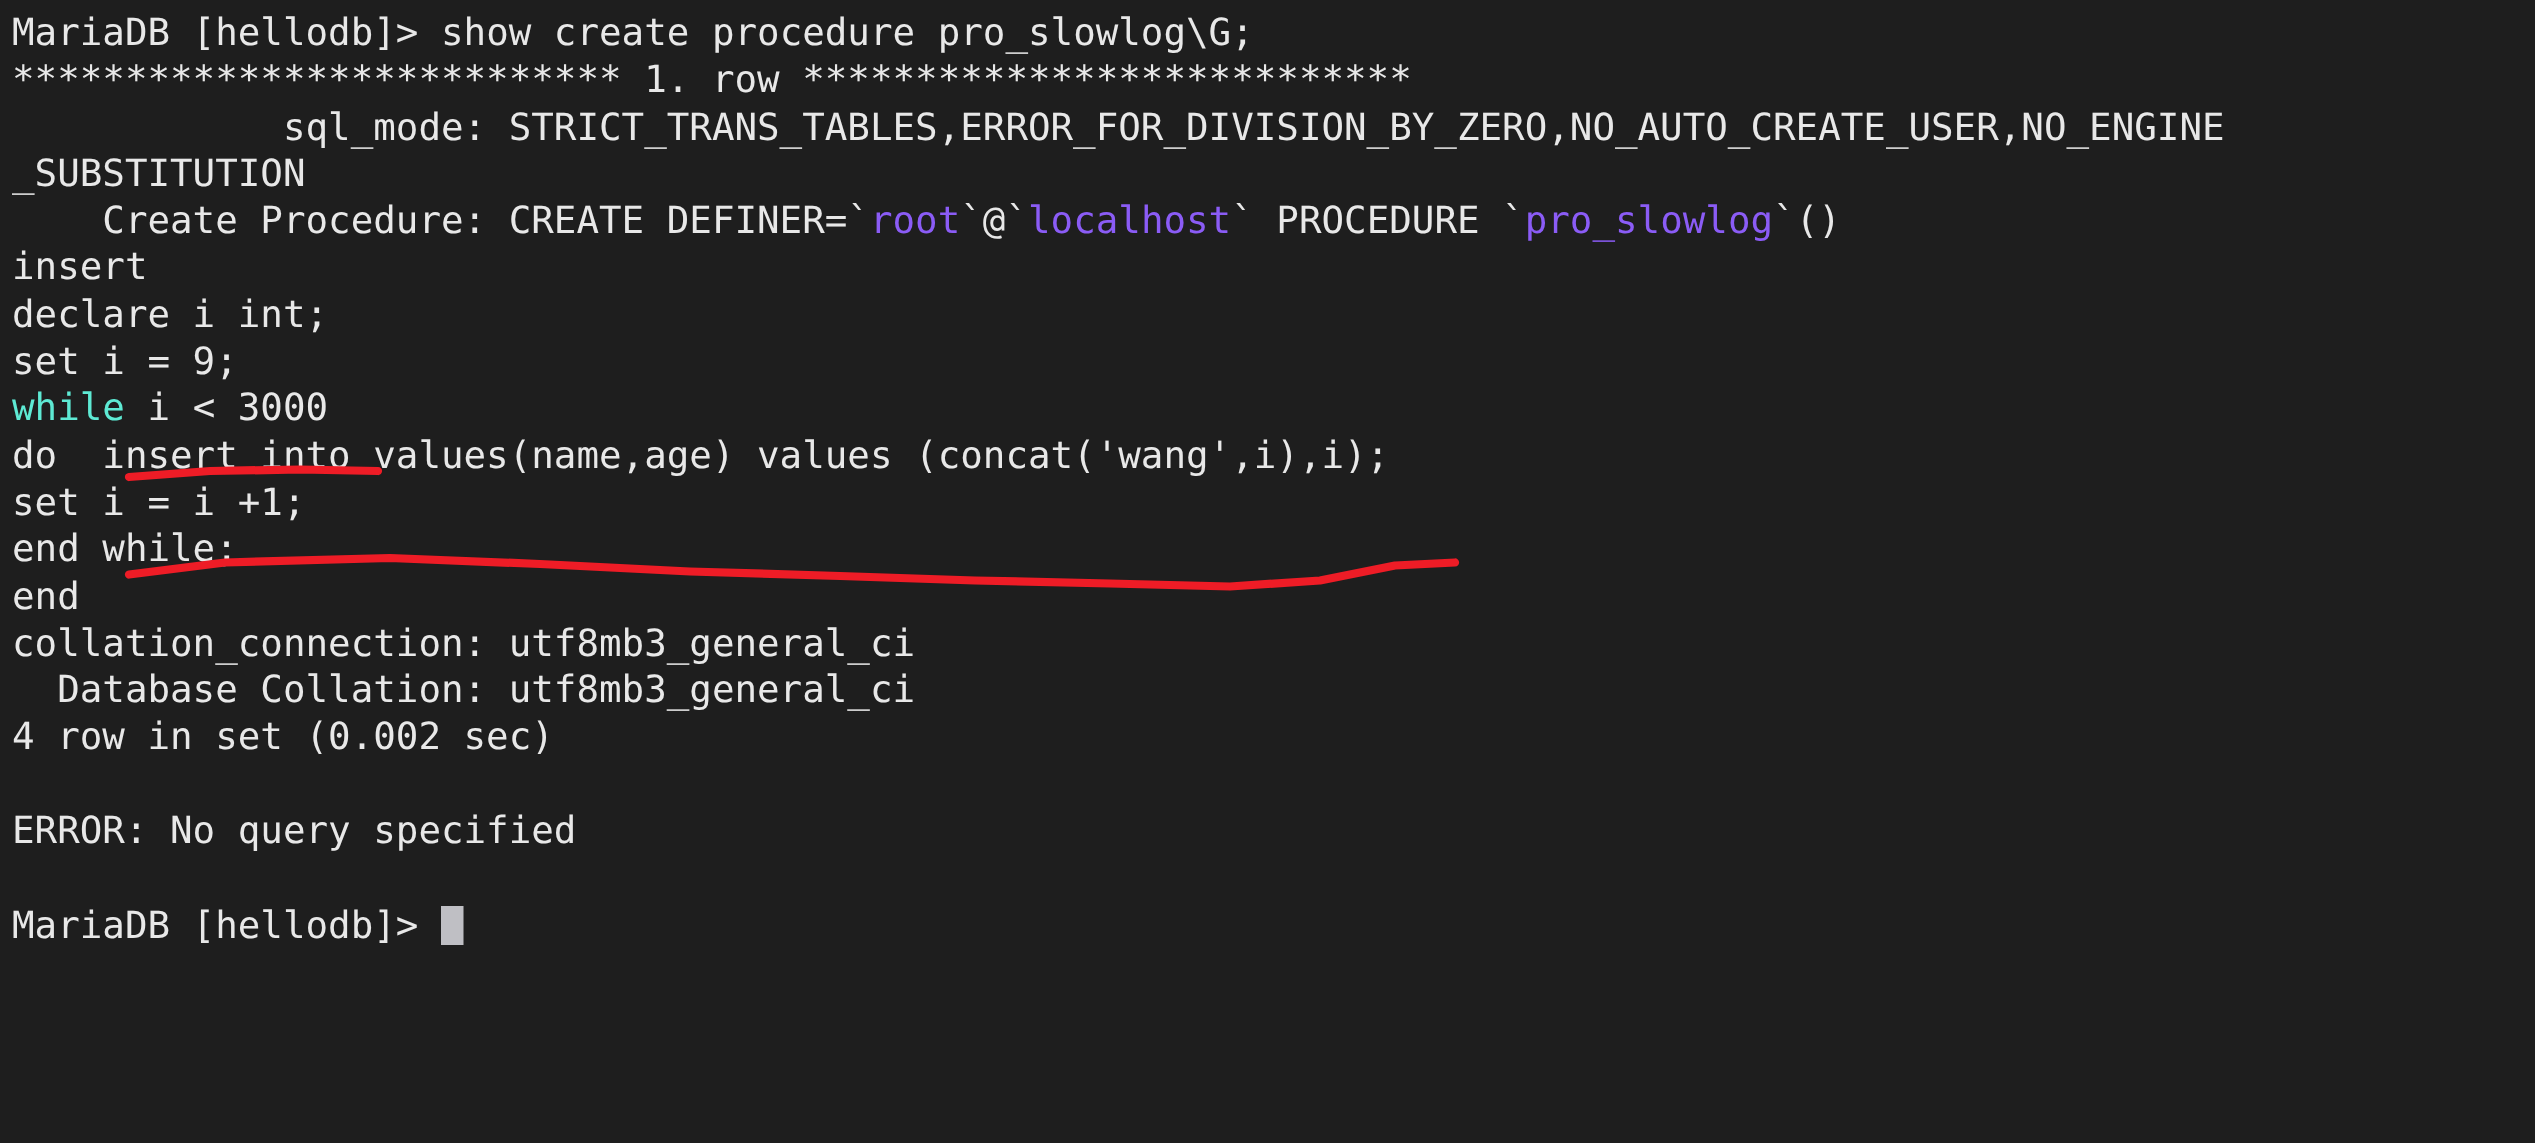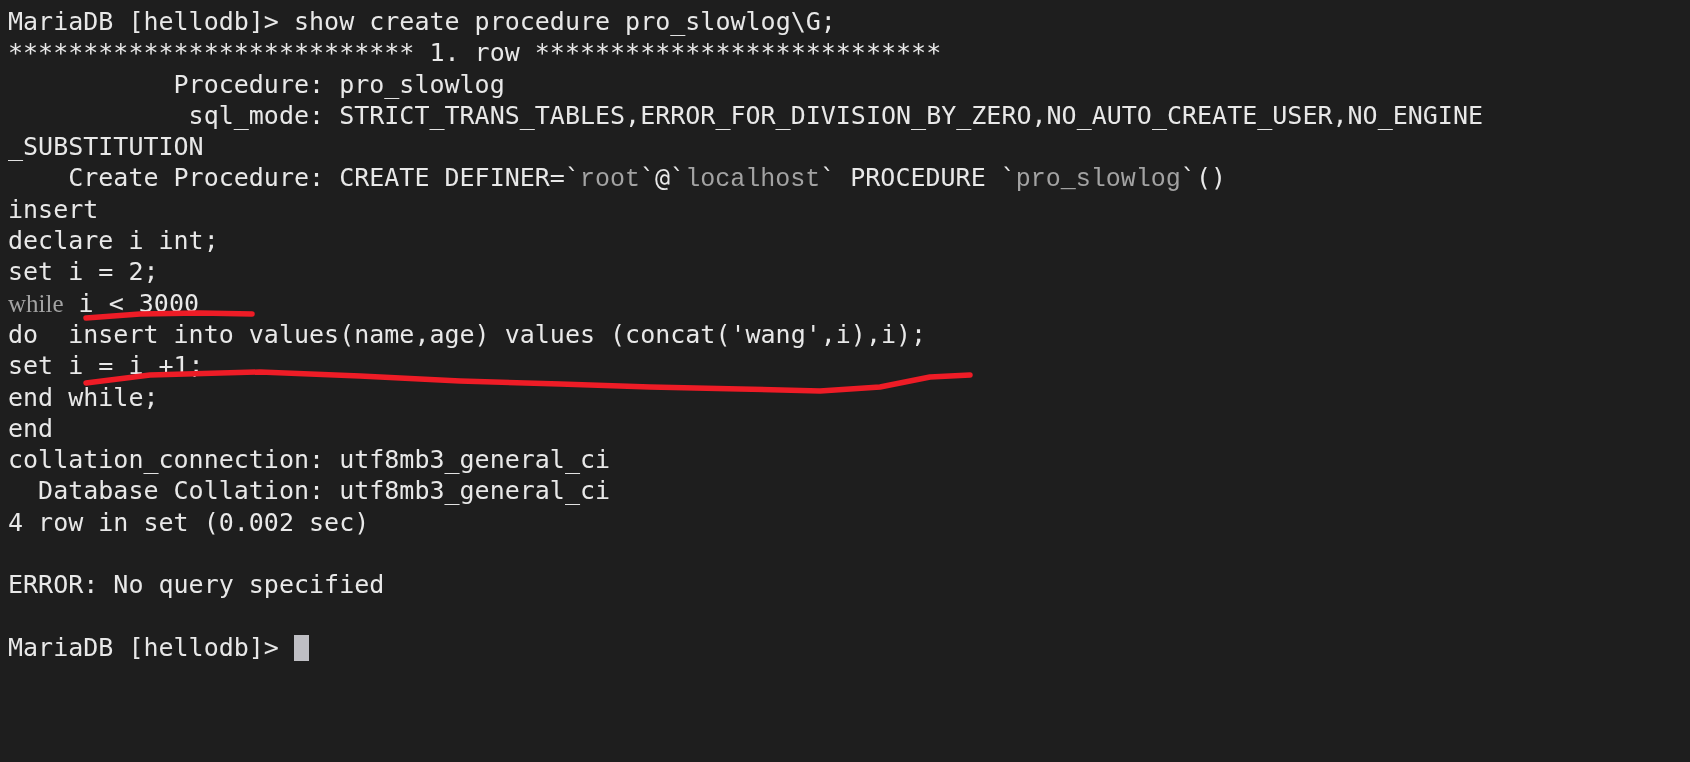--- a/index.html
+++ b/index.html
@@ -21,22 +21,22 @@
     color: #e8e8e8;
     box-sizing: border-box;
     padding: 6px 0 0 8px;
   }
   .line {
     white-space: pre;
     height: 31.3px;
     font-family: "DejaVu Sans Mono", "Liberation Mono", monospace;
   }
   .fg-default { color: #e8e8e8; }
-  .fg-red     { color: #a3a3a3; font-family: Liberation Mono, monospace; }
-  .fg-magenta { color: #a3a3a3; font-family: Liberation Serif, serif; }
+  .fg-red     { color: #8b5cf6; }
+  .fg-magenta { color: #5eead4; }
   .cursor {
     display: inline-block;
     width: 15px;
     height: 26px;
     background: #bfbfc4;
     vertical-align: -5px;
   }
   .annotation-layer {
     position: absolute;
     left: 0;
@@ -48,33 +48,32 @@
 </style>
 </head>
 <body>
 
 <div id="terminal">
 
   <div class="line"><span class="fg-default">MariaDB [hellodb]&gt;</span><span class="fg-default"> show create procedure pro_slowlog\G;</span></div>
 
   <div class="line fg-default">*************************** 1. row ***************************</div>
 
-  <div class="line fg-default">           Procedure: pro_slowlog</div>
 
   <div class="line fg-default">            sql_mode: STRICT_TRANS_TABLES,ERROR_FOR_DIVISION_BY_ZERO,NO_AUTO_CREATE_USER,NO_ENGINE</div>
 
   <div class="line fg-default">_SUBSTITUTION</div>
 
   <div class="line"><span class="fg-default">    Create Procedure: CREATE DEFINER=`</span><span class="fg-red">root</span><span class="fg-default">`@`</span><span class="fg-red">localhost</span><span class="fg-default">` PROCEDURE `</span><span class="fg-red">pro_slowlog</span><span class="fg-default">`()</span></div>
 
   <div class="line fg-default">insert</div>
 
   <div class="line fg-default">declare i int;</div>
 
-  <div class="line fg-default">set i = 2;</div>
+  <div class="line fg-default">set i = 9;</div>
 
   <div class="line"><span class="fg-magenta">while</span><span class="fg-default"> i &lt; 3000</span></div>
 
   <div class="line fg-default">do  insert into values(name,age) values (concat('wang',i),i);</div>
 
   <div class="line fg-default">set i = i +1;</div>
 
   <div class="line fg-default">end while;</div>
 
   <div class="line fg-default">end</div>

